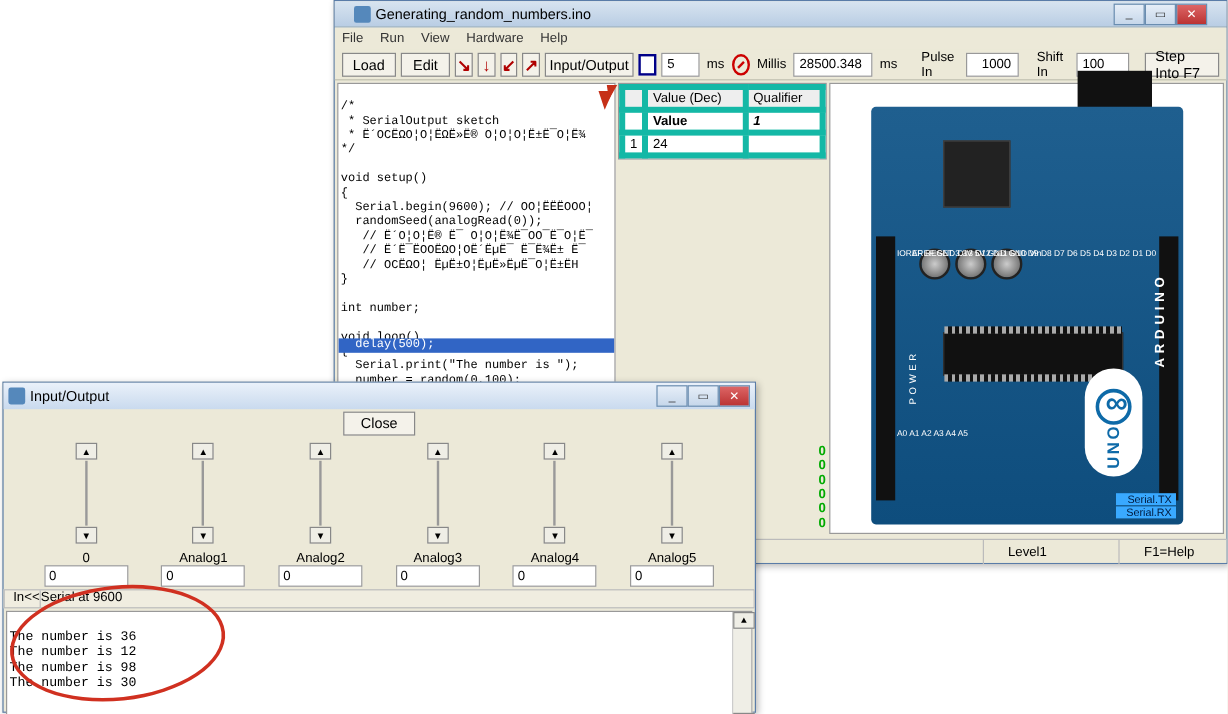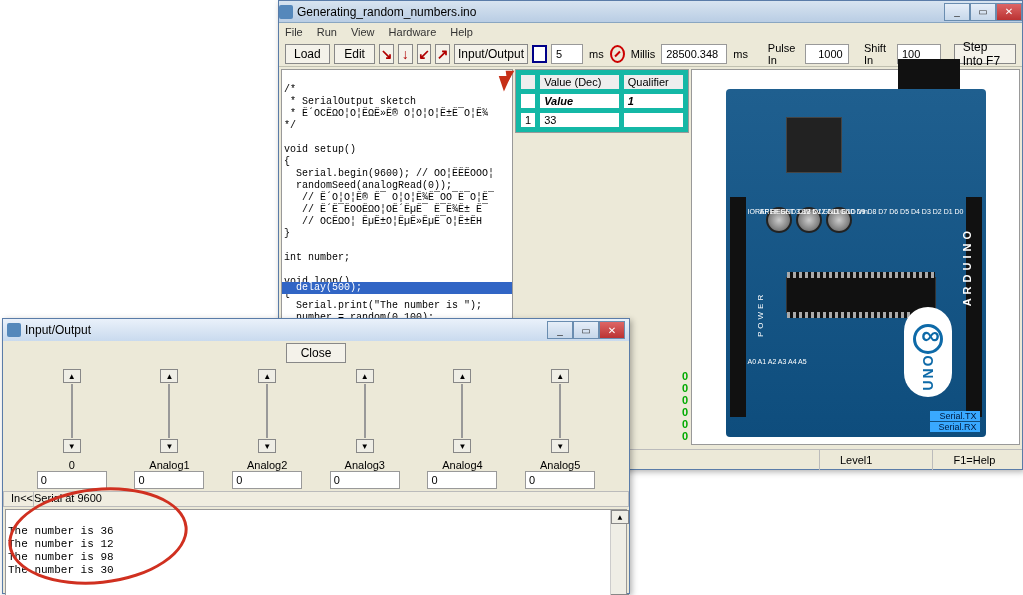--- a/index.html
+++ b/index.html
@@ -19,21 +19,21 @@
     width: 745px; height: 470px;
     border: 1px solid #5a7ca8;
     background: #ece9d8;
     box-shadow: 2px 2px 6px rgba(0,0,0,0.3);
   }
   .titlebar {
     height: 22px;
     background: linear-gradient(to bottom, #d8e4f0, #b9cde4);
     border-bottom: 1px solid #8aa6c1;
     display: flex; align-items: center;
-    padding: 0 0;
+    padding: 0 16px;
     color: #000;
     gap: 4px;
   }
   .titlebar .icon { width:14px; height:14px; background:#5588bb; border-radius:2px; display:inline-block; }
   .titlebar .title { flex:1; font-size:12px; }
   .winbtns { display:flex; gap:0; }
   .winbtn {
     width: 26px; height: 18px; border:1px solid #6a8db0;
     background: linear-gradient(#e6eef8,#c6d7ea);
     display:flex; align-items:center; justify-content:center;
@@ -319,26 +319,26 @@
       <div class="grid">
         <table>
           <tbody>
               <tr>
             <th style="width:18px"></th>
             <th>Value (Dec)</th>
             <th>Qualifier</th>
           </tr>
           <tr>
             <td></td>
-            <td style="font-weight:bold;font-style:italic">Value</td>
+            <td style="font-weight:bold;">Value</td>
             <td style="font-weight:bold;font-style:italic">1</td>
           </tr>
           <tr>
             <td>1</td>
-            <td>33</td>
+            <td>24</td>
             <td></td>
           </tr>
         </tbody>
           </table>
       </div>
     </div>
 
     <div class="board-pane">
       <div class="zeros">
         <span>0</span>

